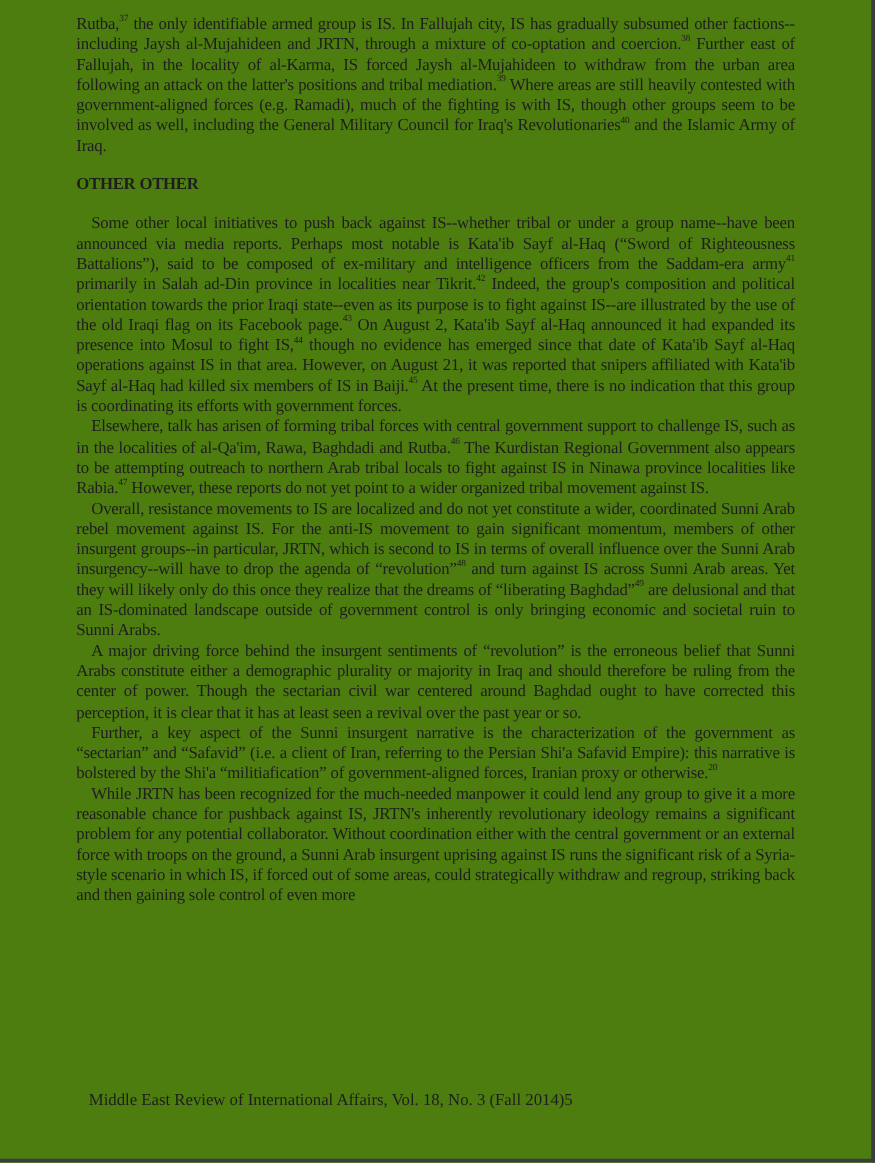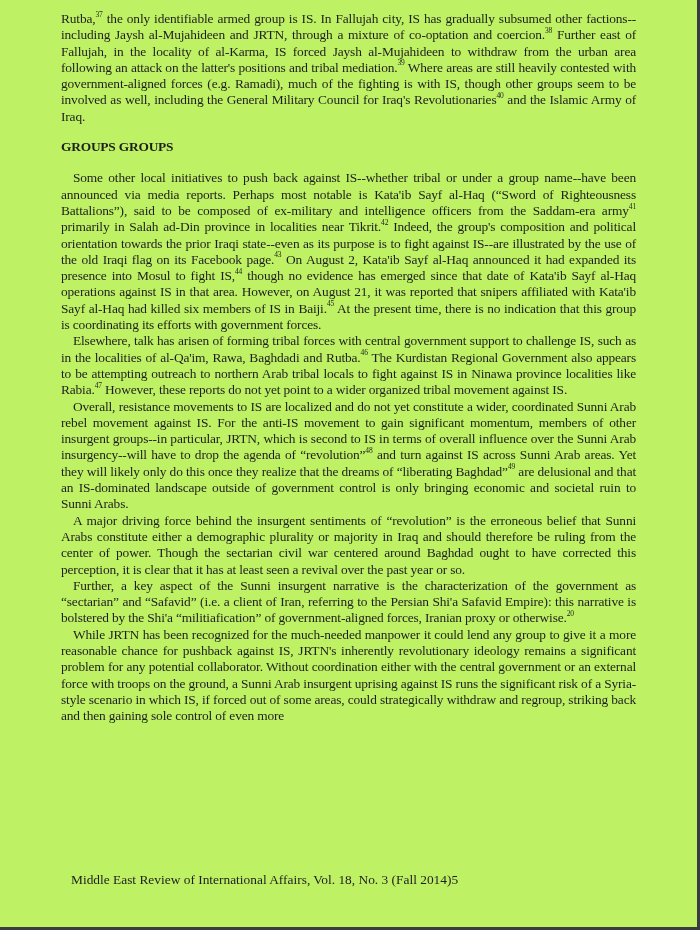--- a/index.html
+++ b/index.html
@@ -4,21 +4,21 @@
 <style>
   html, body { margin: 0; padding: 0; }
   body {
     width: 700px; height: 930px; overflow: hidden;
     background: #ffffff;
     position: relative;
   }
   .page-frame {
     position: absolute; left: 0; top: 0;
     width: 697px; height: 927px;
-    background: #bef264;
+    background: #4d7c0f;
     border-right: 3px solid #3a3d40;
     border-bottom: 3px solid #3a3d40;
   }
   .content {
     position: absolute;
     left: 61px; top: 11px;
     width: 575px;
     font-family: "Liberation Serif", "DejaVu Serif", serif;
     font-size: 13.4px;
     line-height: 16.3px;
@@ -56,21 +56,21 @@
     display: flex; 
   }
 </style>
 </head>
 <body>
 
 <div class="page-frame">
   <div class="content">
     <p class="para" id="p-intro"><span>Rutba,</span><sup class="fn">37</sup><span> the only identifiable armed group is IS. In Fallujah city, IS has gradually subsumed other factions--including Jaysh al-Mujahideen and JRTN, through a mixture of co-optation and coercion.</span><sup class="fn">38</sup><span> Further east of Fallujah, in the locality of al-Karma, IS forced Jaysh al-Mujahideen to withdraw from the urban area following an attack on the latter's positions and tribal mediation.</span><sup class="fn">39</sup><span> Where areas are still heavily contested with government-aligned forces (e.g. Ramadi), much of the fighting is with IS, though other groups seem to be involved as well, including the General Military Council for Iraq's Revolutionaries</span><sup class="fn">40</sup><span> and the Islamic Army of Iraq.</span></p>
 
-    <h2 class="section-heading" id="h-other">GROUPS GROUPS</h2>
+    <h2 class="section-heading" id="h-other">OTHER OTHER</h2>
     <p class="para indent"><span>Some other local initiatives to push back against IS--whether tribal or under a group name--have been announced via media reports. Perhaps most notable is Kata'ib Sayf al-Haq (“Sword of Righteousness Battalions”), said to be composed of ex-military and intelligence officers from the Saddam-era army</span><sup class="fn">41</sup><span> primarily in Salah ad-Din province in localities near Tikrit.</span><sup class="fn">42</sup><span> Indeed, the group's composition and political orientation towards the prior Iraqi state--even as its purpose is to fight against IS--are illustrated by the use of the old Iraqi flag on its Facebook page.</span><sup class="fn">43</sup><span> On August 2, Kata'ib Sayf al-Haq announced it had expanded its presence into Mosul to fight IS,</span><sup class="fn">44</sup><span> though no evidence has emerged since that date of Kata'ib Sayf al-Haq operations against IS in that area. However, on August 21, it was reported that snipers affiliated with Kata'ib Sayf al-Haq had killed six members of IS in Baiji.</span><sup class="fn">45</sup><span> At the present time, there is no indication that this group is coordinating its efforts with government forces.</span></p>
     <p class="para indent"><span>Elsewhere, talk has arisen of forming tribal forces with central government support to challenge IS, such as in the localities of al-Qa'im, Rawa, Baghdadi and Rutba.</span><sup class="fn">46</sup><span> The Kurdistan Regional Government also appears to be attempting outreach to northern Arab tribal locals to fight against IS in Ninawa province localities like Rabia.</span><sup class="fn">47</sup><span> However, these reports do not yet point to a wider organized tribal movement against IS.</span></p>
 
     <p class="para indent"><span>Overall, resistance movements to IS are localized and do not yet constitute a wider, coordinated Sunni Arab rebel movement against IS. For the anti-IS movement to gain significant momentum, members of other insurgent groups--in particular, JRTN, which is second to IS in terms of overall influence over the Sunni Arab insurgency--will have to drop the agenda of “revolution”</span><sup class="fn">48</sup><span> and turn against IS across Sunni Arab areas.  Yet they will likely only do this once they realize that the dreams of “liberating Baghdad”</span><sup class="fn">49</sup><span> are delusional and that an IS-dominated landscape outside of government control is only bringing economic and societal ruin to Sunni Arabs.</span></p>
     <p class="para indent"><span>A major driving force behind the insurgent sentiments of “revolution” is the erroneous belief that Sunni Arabs constitute either a demographic plurality or majority in Iraq and should therefore be ruling from the center of power.  Though the sectarian civil war centered around Baghdad ought to have corrected this perception, it is clear that it has at least seen a revival over the past year or so.</span></p>
     <p class="para indent"><span>Further, a key aspect of the Sunni insurgent narrative is the characterization of the government as “sectarian” and “Safavid” (i.e. a client of Iran, referring to the Persian Shi'a Safavid Empire): this narrative is bolstered by the Shi'a “militiafication” of government-aligned forces, Iranian proxy or otherwise.</span><sup class="fn">20</sup></p>
     <p class="para indent"><span>While JRTN has been recognized for the much-needed manpower it could lend any group to give it a more reasonable chance for pushback against IS, JRTN's inherently revolutionary ideology remains a significant problem for any potential collaborator. Without coordination either with the central government or an external force with troops on the ground, a Sunni Arab insurgent uprising against IS runs the significant risk of a Syria-style scenario in which IS, if forced out of some areas, could strategically withdraw and regroup, striking back and then gaining sole control of even more</span></p>
   </div>
 
   <div class="footer">

